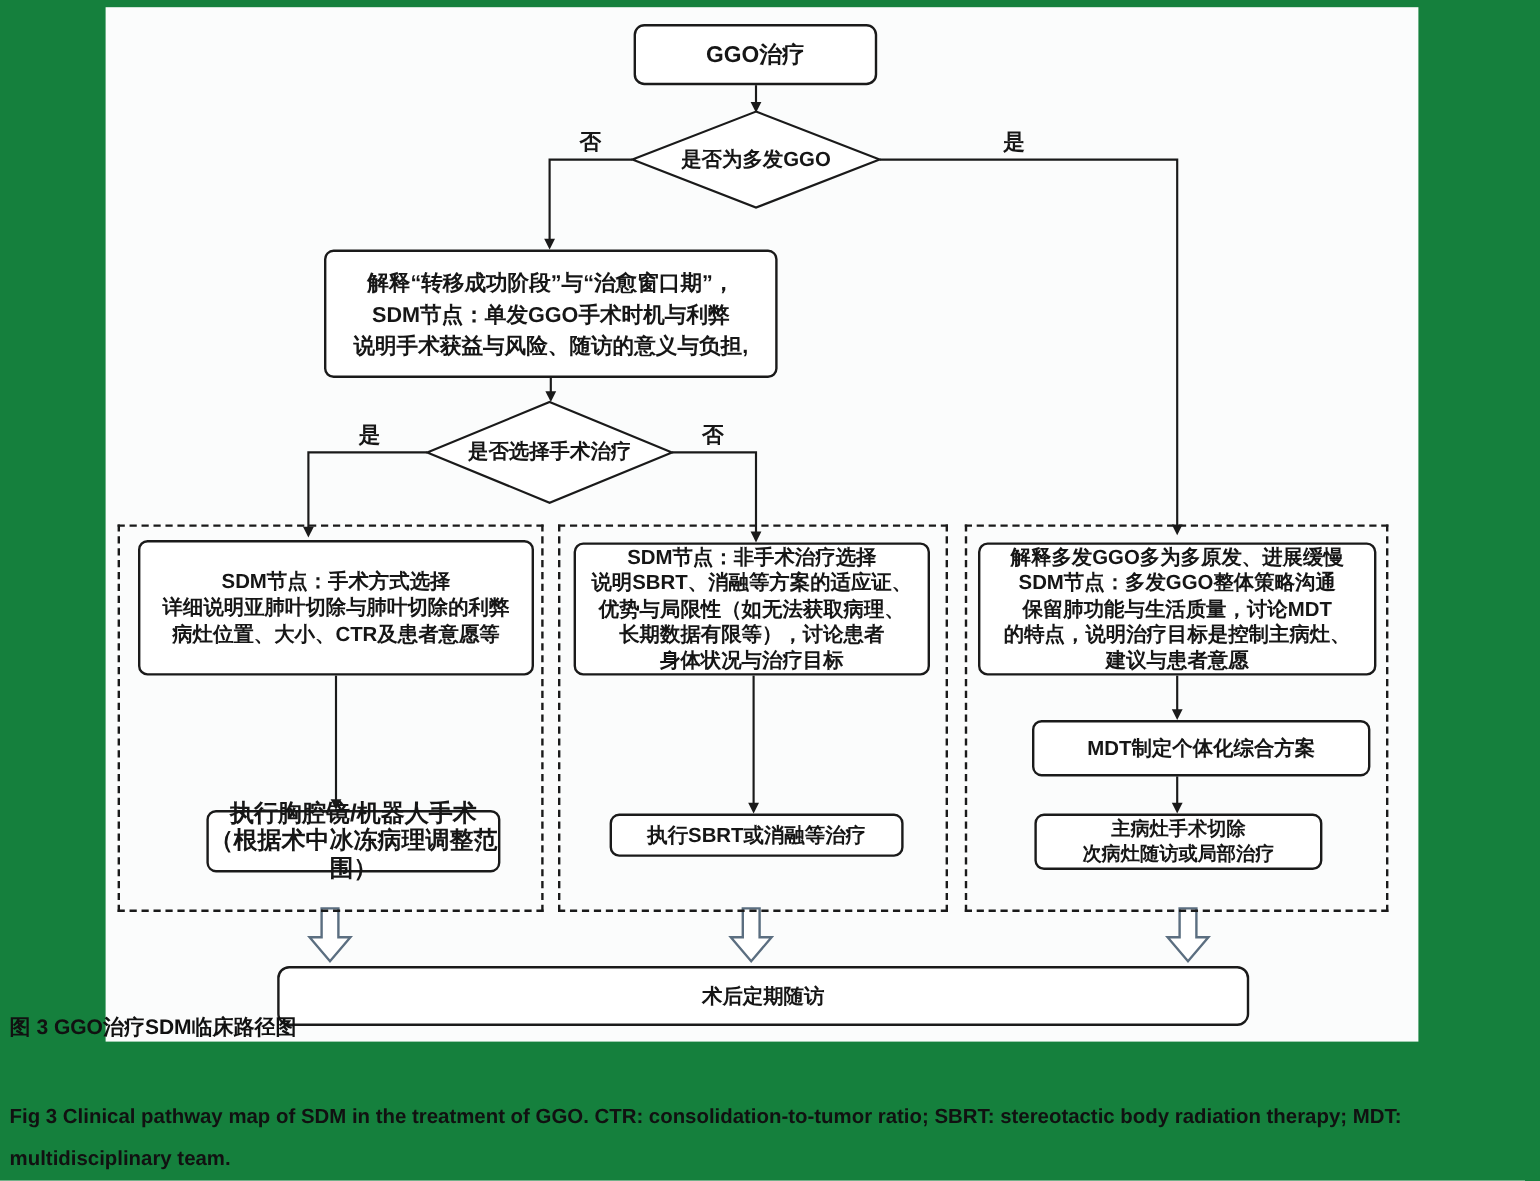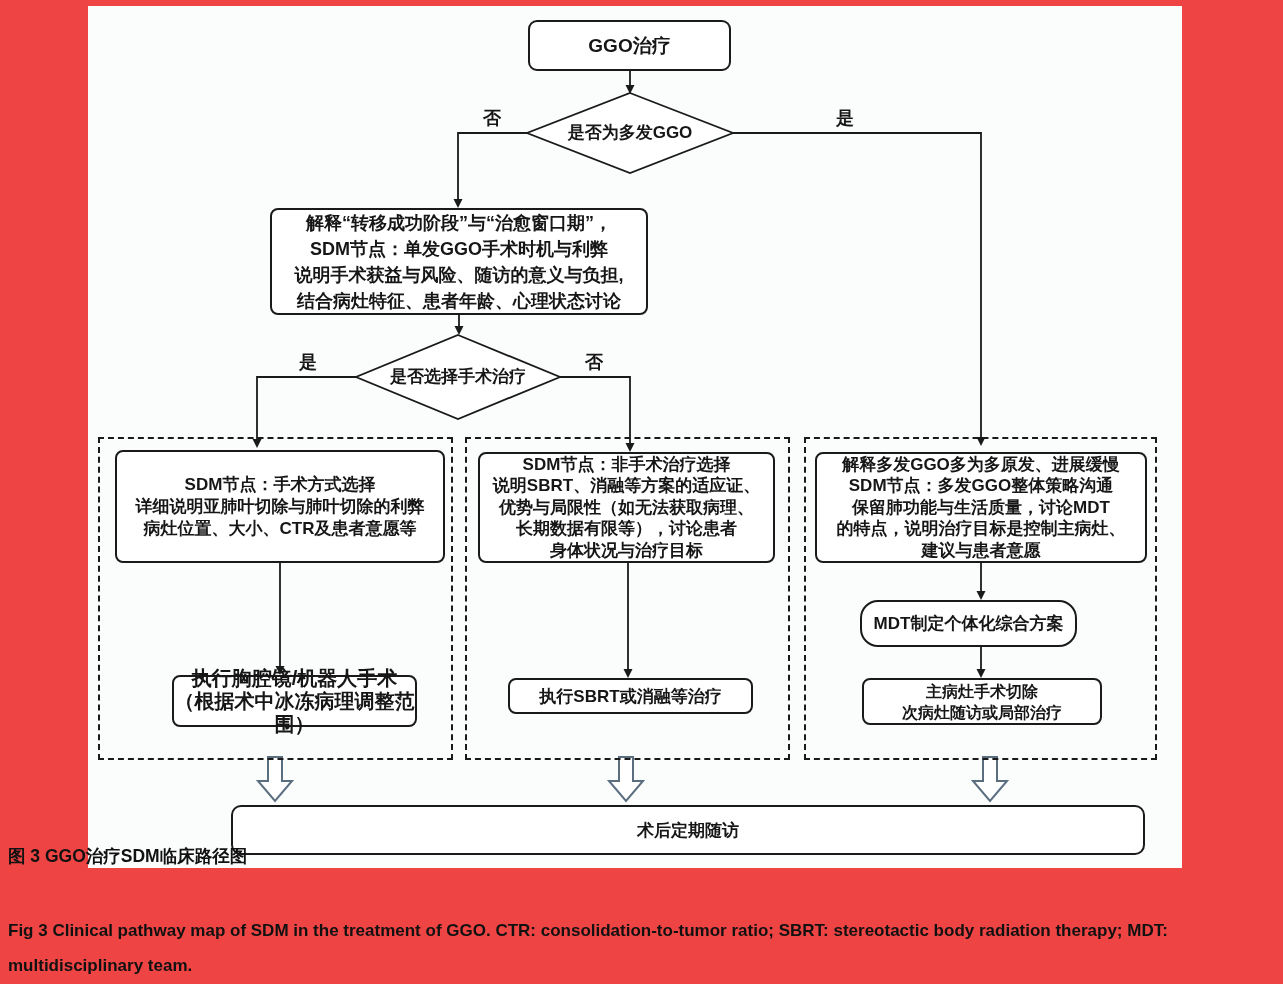--- a/index.html
+++ b/index.html
@@ -1,17 +1,17 @@
 <!DOCTYPE html>
 <html><head>
 <meta charset="utf-8">
 <style>
   html,body{margin:0;padding:0;background:#fff;}
   #canvas{
-    position:relative;width:1283px;height:984px;background:#ef4444;overflow:hidden;
+    position:relative;width:1283px;height:984px;background:#15803d;overflow:hidden;
     font-family:"Liberation Sans","DejaVu Sans",sans-serif;color:#111;
   }
   .figure-bg{position:absolute;left:88px;top:6px;width:1094px;height:862px;background:#fbfcfc;}
   #connector-svg{position:absolute;left:0;top:0;width:1283px;height:984px;}
   .node{
     position:absolute;box-sizing:border-box;background:#fff;border:2px solid #1a1a1a;
     border-radius:9px;display:flex;flex-direction:column;align-items:center;justify-content:center;
     text-align:center;font-weight:600;color:#161616;
   }
   .dashed-box{
@@ -84,21 +84,20 @@
   </div>
 
   <div class="diamond-label" style="left:527px;top:123px;width:206px;">是否为多发GGO</div>
   <div class="branch-label" style="left:483px;top:106px;">否</div>
   <div class="branch-label" style="left:836px;top:106px;">是</div>
 
   <div class="node" style="left:270px;top:208px;width:378px;height:107px;font-size:18px;line-height:26px;border-radius:8px;">
     <div class="line">解释“转移成功阶段”与“治愈窗口期”，</div>
     <div class="line">SDM节点：单发GGO手术时机与利弊</div>
     <div class="line">说明手术获益与风险、随访的意义与负担,</div>
-    <div class="line">结合病灶特征、患者年龄、心理状态讨论</div>
   </div>
 
   <div class="diamond-label" style="left:356px;top:367px;width:204px;">是否选择手术治疗</div>
   <div class="branch-label" style="left:299px;top:350px;">是</div>
   <div class="branch-label" style="left:585px;top:350px;">否</div>
 
   <div class="dashed-box" style="left:98px;top:437px;width:355px;height:323px;"></div>
   <div class="dashed-box" style="left:465px;top:437px;width:325px;height:323px;"></div>
   <div class="dashed-box" style="left:804px;top:437px;width:353px;height:323px;"></div>
 
@@ -126,30 +125,30 @@
 
   <div class="node" style="left:172px;top:675px;width:245px;height:52px;font-size:20px;line-height:23px;border-radius:8px;">
     <div class="line">执行胸腔镜/机器人手术</div>
     <div class="line">（根据术中冰冻病理调整范围）</div>
   </div>
 
   <div class="node" style="left:508px;top:678px;width:245px;height:36px;font-size:17px;border-radius:8px;">
     <div class="line">执行SBRT或消融等治疗</div>
   </div>
 
-  <div class="node" style="left:860px;top:600px;width:217px;height:47px;font-size:17px;border-radius:18px;">
+  <div class="node" style="left:860px;top:600px;width:282px;height:47px;font-size:17px;border-radius:8px;">
     <div class="line">MDT制定个体化综合方案</div>
   </div>
 
   <div class="node" style="left:862px;top:678px;width:240px;height:47px;font-size:16px;line-height:21px;border-radius:8px;">
     <div class="line">主病灶手术切除</div>
     <div class="line">次病灶随访或局部治疗</div>
   </div>
 
-  <div class="node" style="left:231px;top:805px;width:914px;height:50px;font-size:17px;border-radius:10px;">
+  <div class="node" style="left:231px;top:805px;width:810px;height:50px;font-size:17px;border-radius:10px;">
     <div class="line">术后定期随访</div>
   </div>
 
   <div class="caption-zh">图 3  GGO治疗SDM临床路径图</div>
   <div class="caption-en" style="top:921px;">Fig 3  Clinical pathway map of SDM in the treatment of GGO. CTR: consolidation-to-tumor ratio; SBRT: stereotactic body radiation therapy; MDT:</div>
   <div class="caption-en" style="top:956px;">multidisciplinary team.</div>
 
 </div>
 
 </body></html>

